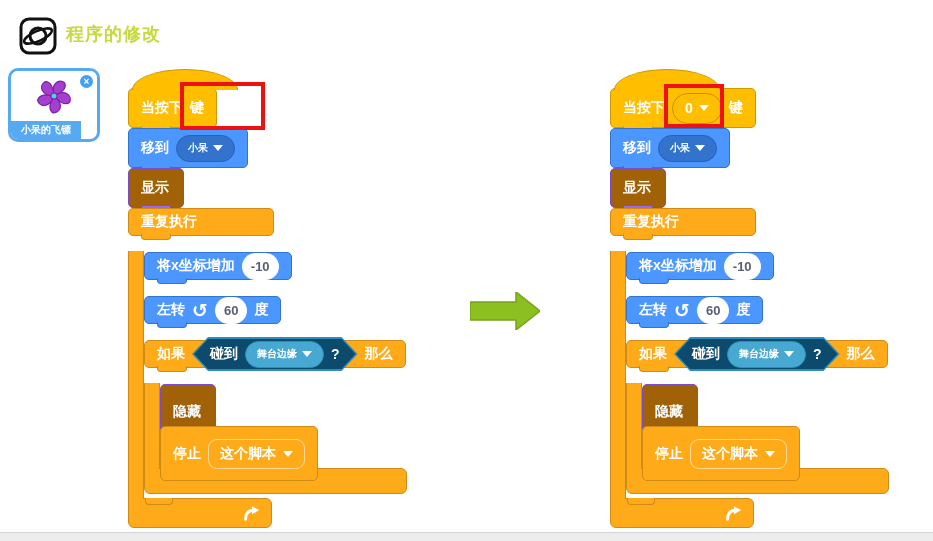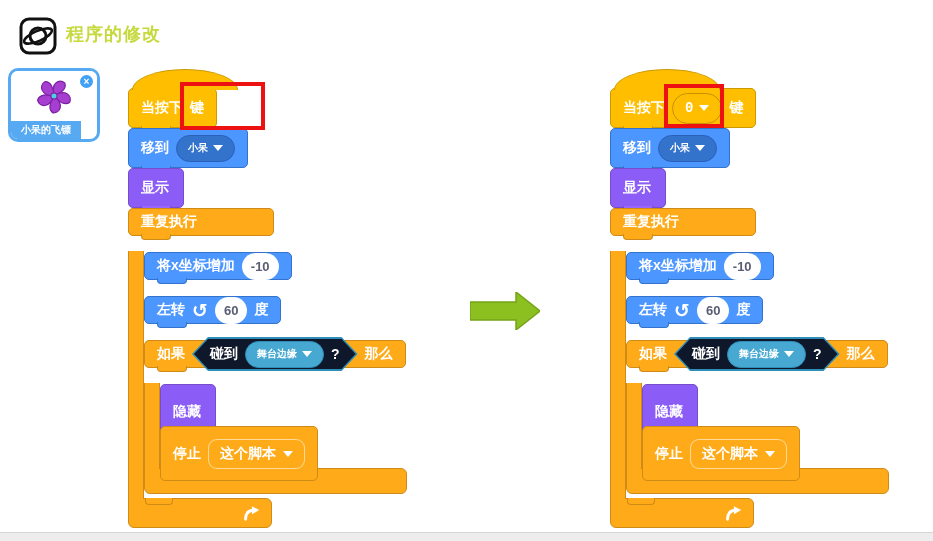--- a/index.html
+++ b/index.html
@@ -17,23 +17,23 @@
   .card .nameStrip{position:absolute;left:0;right:16px;bottom:0;height:18px;background:#57AAF2;
         color:#fff;font-size:10px;font-weight:bold;text-align:center;line-height:18px;white-space:nowrap;}
   .card .closeBtn{position:absolute;right:2px;top:2px;width:17px;height:17px;border-radius:50%;
         background:#42A0F5;border:2px solid #fff;color:#fff;font-size:10px;font-weight:bold;
         display:flex;align-items:center;justify-content:center;line-height:1;box-sizing:border-box;z-index:4;}
   
   .blk{position:absolute;display:inline-flex;align-items:center;gap:7px;height:40px;
        padding:0 12px;border-radius:5px;border:1px solid;color:#fff;font-weight:bold;
        font-size:14px;white-space:nowrap;box-sizing:border-box;z-index:2;}
   .h44{height:28px;} .h42{height:55px;}
-  .ev{background:#FFBF00;border-color:#CC9900;font-family:Liberation Mono, monospace;}
+  .ev{background:#FFBF00;border-color:#CC9900;}
   .mo{background:#4C97FF;border-color:#3373CC;}
-  .lo{background:#8b5cf6;border-color:#774DCB;align-items:center;}
+  .lo{background:#a16207;border-color:#774DCB;align-items:center;}
   .co{background:#FFAB19;border-color:#CF8B17;}
   .bump{position:absolute;left:12px;bottom:-5px;width:28px;height:5px;border:1px solid;
         border-top:none;border-radius:0 0 4px 4px;z-index:4;}
   .ev .bump{background:#FFBF00;border-color:#CC9900;}
   .mo .bump{background:#4C97FF;border-color:#3373CC;}
   .lo .bump{background:#9966FF;border-color:#774DCB;}
   .co .bump{background:#FFAB19;border-color:#CF8B17;}
   .dome{position:absolute;width:106px;height:21px;background:#FFBF00;border:1px solid #CC9900;
         border-bottom:none;border-radius:53px 53px 0 0/21px 21px 0 0;box-sizing:border-box;z-index:3;}
   .arm{position:absolute;width:16px;background:#FFAB19;border-left:1px solid #CF8B17;
@@ -57,21 +57,21 @@
   .win{display:inline-flex;align-items:center;justify-content:center;min-width:22px;height:27px;
         padding:0 9px;border-radius:14px;background:#fff;color:#575E75;font-size:13px;
         font-weight:bold;box-sizing:border-box;}
   .caret{width:0;height:0;border-left:5px solid transparent;border-right:5px solid transparent;
         border-top:6px solid #fff;display:inline-block;}
   .ccw{font-size:19px;line-height:1;font-family:"DejaVu Sans",sans-serif;}
   
   .hexO{position:relative;display:inline-flex;align-items:center;height:34px;background:#2E8EB8;
         clip-path:polygon(16px 0,calc(100% - 16px) 0,100% 50%,calc(100% - 16px) 100%,16px 100%,0 50%);}
   .hexI{display:inline-flex;align-items:center;gap:7px;height:30px;margin:2px;padding:0 16px;
-        background:#0f172a;font-size:14px;font-weight:bold;color:#fff;
+        background:#0c4a6e;font-size:14px;font-weight:bold;color:#fff;
         clip-path:polygon(14px 0,calc(100% - 14px) 0,100% 50%,calc(100% - 14px) 100%,14px 100%,0 50%);}
   
   .redBox{position:absolute;border:4px solid #EE1111;box-sizing:border-box;z-index:10;}
   .xformArrow{position:absolute;left:470px;top:292px;z-index:5;}
   .bottomStrip{position:absolute;left:0;top:532px;width:933px;height:9px;background:#EDEDED;
         border-top:1px solid #D5D5D5;}
 </style>
 </head>
 <body>
 

